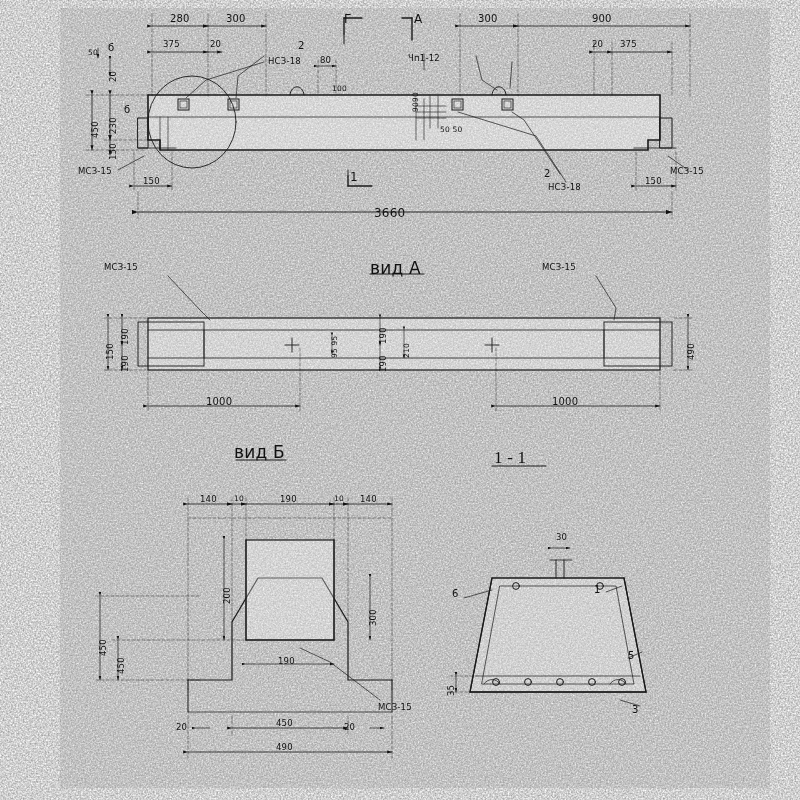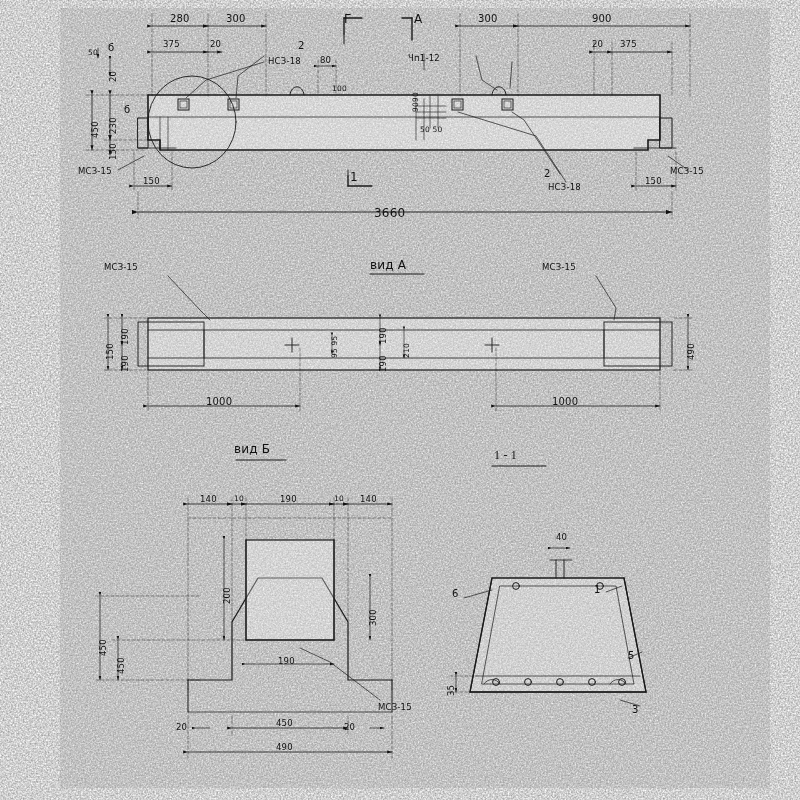--- a/index.html
+++ b/index.html
@@ -20,21 +20,21 @@
     position:absolute;
     font-family:"DejaVu Sans", sans-serif;
     font-size:10px;
     color:#111;
     white-space:nowrap;
     letter-spacing:0.2px;
   }
   .lbl.sm{font-size:8.5px;}
   .lbl.xs{font-size:7.5px;}
   .lbl.big{font-size:12px;}
-  .lbl.ttl{font-size:12px;}
+  .lbl.ttl{font-size:17px;}
   .rot90{transform:rotate(-90deg);transform-origin:left top;}
 </style>
 </head>
 <body>
 
 <div id="sheet">
 
 <svg id="drawing" viewBox="0 0 800 800">
   <defs>
 
@@ -313,21 +313,21 @@
 <div class="lbl" style="left:586px;top:13px;margin-left:6px;">900</div>
 
 <div class="lbl sm" style="left:163px;top:39px;">375</div>
 <div class="lbl sm" style="left:210px;top:39px;">20</div>
 <div class="lbl sm" style="left:592px;top:39px;">20</div>
 <div class="lbl sm" style="left:620px;top:39px;">375</div>
 
 <div class="lbl sm" style="left:320px;top:55px;">80</div>
 <div class="lbl xs" style="left:296px;top:84px;margin-left:36px;">100</div>
 <div class="lbl xs rot90" style="left:411px;top:112px;">9090</div>
-<div class="lbl xs" style="left:420px;top:125px;">50 50</div>
+<div class="lbl xs" style="left:440px;top:125px;">50 50</div>
 
 <div class="lbl" style="left:298px;top:40px;">2</div>
 <div class="lbl sm" style="left:268px;top:56px;">НСЗ-18</div>
 <div class="lbl sm" style="left:408px;top:53px;">Чп1-12</div>
 <div class="lbl" style="left:544px;top:168px;">2</div>
 <div class="lbl sm" style="left:548px;top:182px;">НСЗ-18</div>
 
 <div class="lbl" style="left:108px;top:42px;">б</div>
 <div class="lbl" style="left:124px;top:104px;">б</div>
 <div class="lbl big" style="left:344px;top:12px;">Г</div>
@@ -378,20 +378,20 @@
 <div class="lbl sm rot90" style="left:98px;top:656px;">450</div>
 <div class="lbl sm rot90" style="left:116px;top:674px;">450</div>
 
 <div class="lbl sm" style="left:278px;top:656px;">190</div>
 <div class="lbl sm" style="left:276px;top:718px;">450</div>
 <div class="lbl sm" style="left:276px;top:742px;">490</div>
 <div class="lbl sm" style="left:176px;top:722px;">20</div>
 <div class="lbl sm" style="left:344px;top:722px;">20</div>
 <div class="lbl sm" style="left:378px;top:702px;">МСЗ-15</div>
 
-<div class="lbl sm" style="left:556px;top:532px;">40</div>
+<div class="lbl sm" style="left:556px;top:532px;">30</div>
 <div class="lbl sm rot90" style="left:446px;top:696px;">35</div>
 <div class="lbl" style="left:452px;top:588px;">6</div>
 <div class="lbl" style="left:594px;top:584px;">1</div>
 <div class="lbl" style="left:628px;top:650px;">5</div>
 <div class="lbl" style="left:632px;top:704px;">3</div>
 
 </div>
 
 </body></html>

